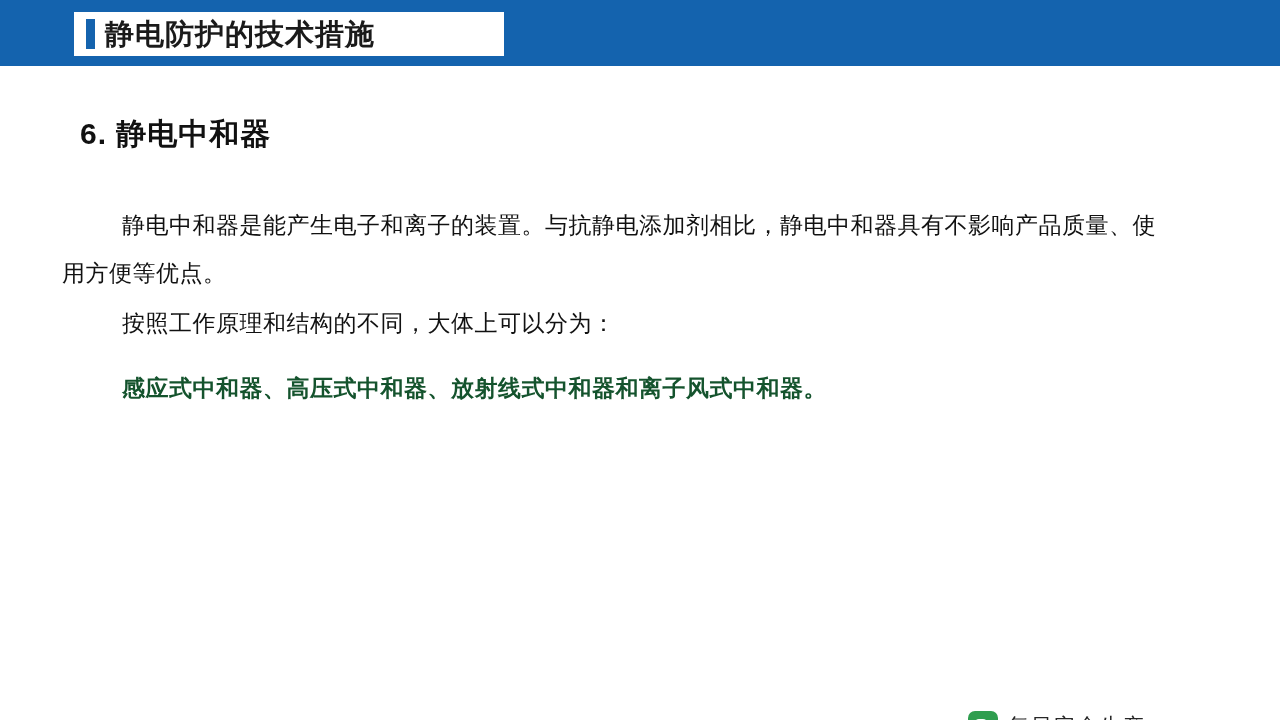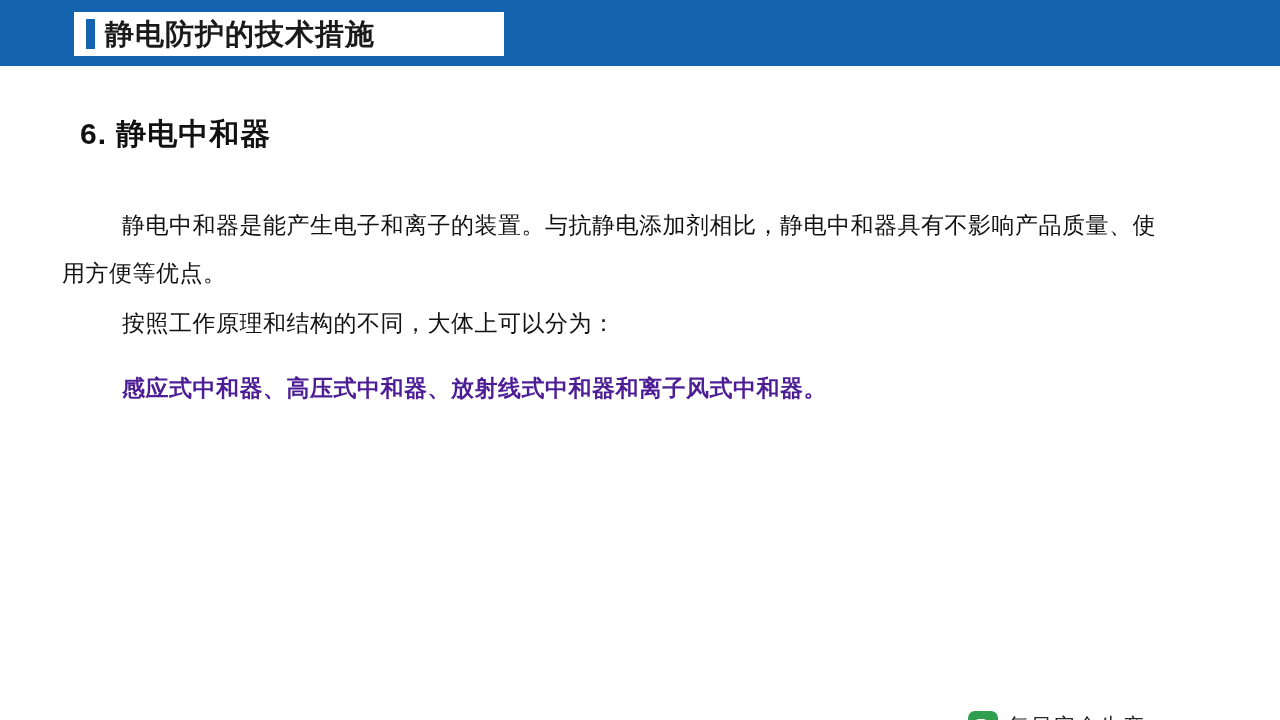--- a/index.html
+++ b/index.html
@@ -82,21 +82,21 @@
   }
   .para-1 { top: 135px; }
   .para-2 { top: 233px; }
   .indent { display: inline-block; width: 60px; }
   .highlight {
     position: absolute;
     left: 122px;
     top: 305px;
     font-size: 23px;
     font-weight: bold;
-    color: #4c1d95;
+    color: #14532d;
     letter-spacing: 0.5px;
     line-height: 34px;
     white-space: nowrap;
   }
 
   
   .brand {
     position: absolute;
     left: 968px;
     top: 645px;

